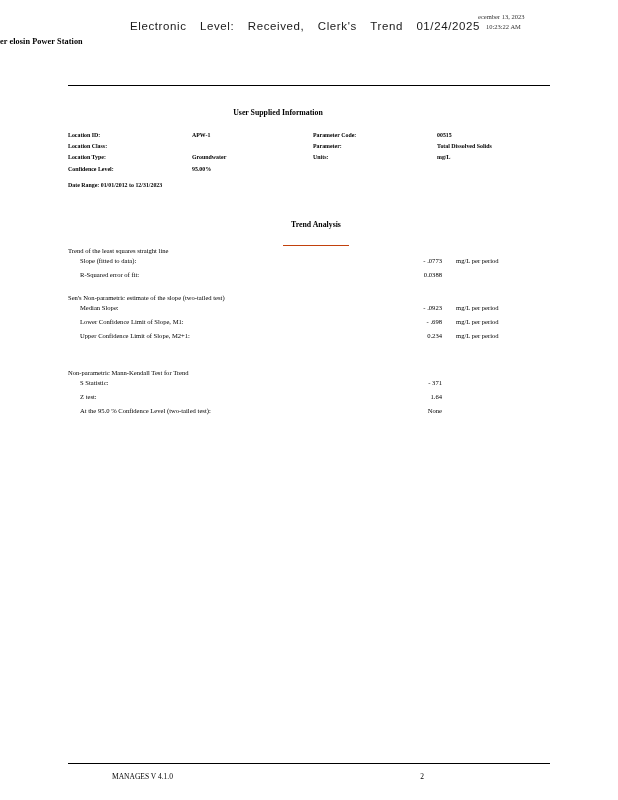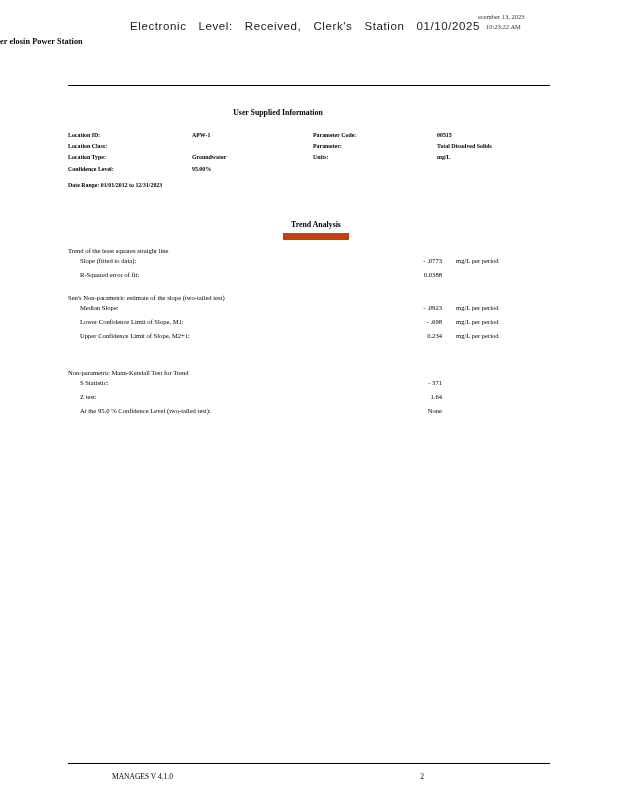--- a/index.html
+++ b/index.html
@@ -74,21 +74,21 @@
   .rule-top { top: 85px; }
   .rule-bottom { top: 763px; }
 
   
   .section-heading {
     position: absolute;
     font-size: 7.8px;
     font-weight: bold;
     text-align: center;
   }
-  .section-heading.underlined { border-bottom: 7px solid #c2410c; padding-bottom: 4px; }
+  .section-heading.underlined { border-bottom: 1px solid #c2410c; padding-bottom: 16px; }
   #sh-user { top: 108px; left: 0; width: 556px; }
   #sh-trend {
     top: 220px;
     left: 283px;
     width: 66px;
   }
 
   
   .info-grid {
     position: absolute;
@@ -158,22 +158,22 @@
 </head>
 <body>
 
 <div class="page">
 
   <div class="efile-stamp">
     <span>Electronic</span>
     <span>Level:</span>
     <span>Received,</span>
     <span>Clerk's</span>
-    <span>Station</span>
-    <span>01/10/2025</span>
+    <span>Trend</span>
+    <span>01/24/2025</span>
   </div>
 
   <div class="stamp-date">
     <div class="line1">ecember 13, 2023</div>
     <div class="line2">10:23:22 AM</div>
   </div>
 
   <div class="report-title">
     <div class="l1">er     elosin Power Station</div>
   </div>

